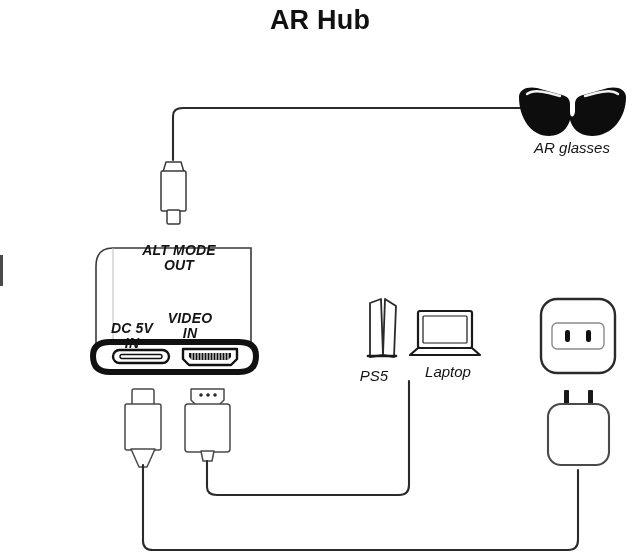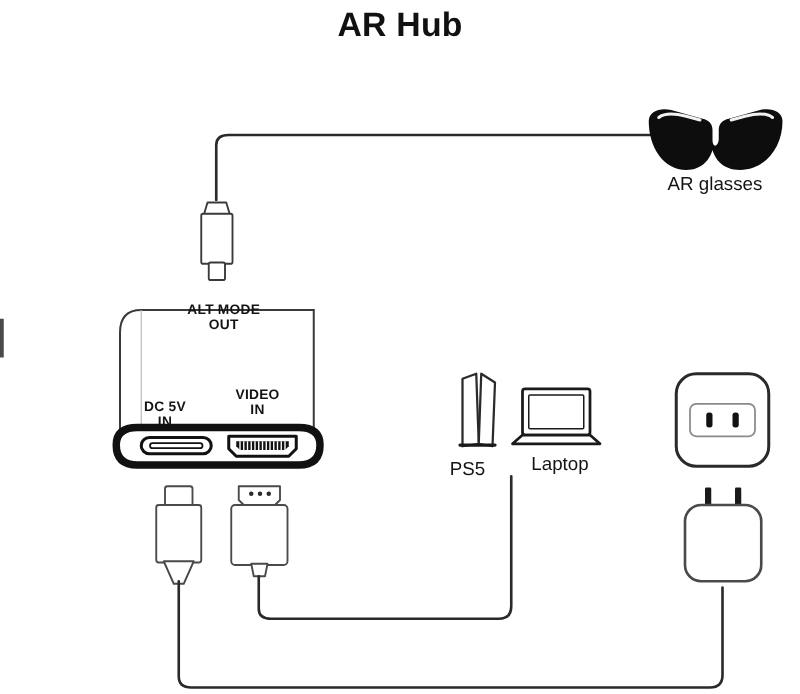--- a/index.html
+++ b/index.html
@@ -56,34 +56,35 @@
     height: 555px;
   }
 
   .label {
     position: absolute;
     font-size: 15px;
     color: #141414;
     white-space: nowrap;
     text-align: center;
     line-height: 1.05;
+    font-style: italic;
   }
   .label.small {
-    font-size: 11px;
+    font-size: 14px;
     font-weight: 700;
     letter-spacing: 0.2px;
   }
 
   #label-ar-glasses { left: 512px; top: 140px; width: 120px; }
   #label-ps5        { left: 344px; top: 368px; width: 60px; }
   #label-laptop     { left: 412px; top: 364px; width: 72px; }
 
   #label-alt-mode   { left: 124px; top: 243px; width: 110px; }
   #label-dc5v       { left: 104px; top: 321px; width: 56px; }
-  #label-video      { left: 178px; top: 311px; width: 56px; }
+  #label-video      { left: 162px; top: 311px; width: 56px; }
 </style>
 </head>
 <body>
 
 <div id="diagram-root">
 
   <div class="titles">
     <div class="doc-title">AR Hub</div>
   </div>
 

